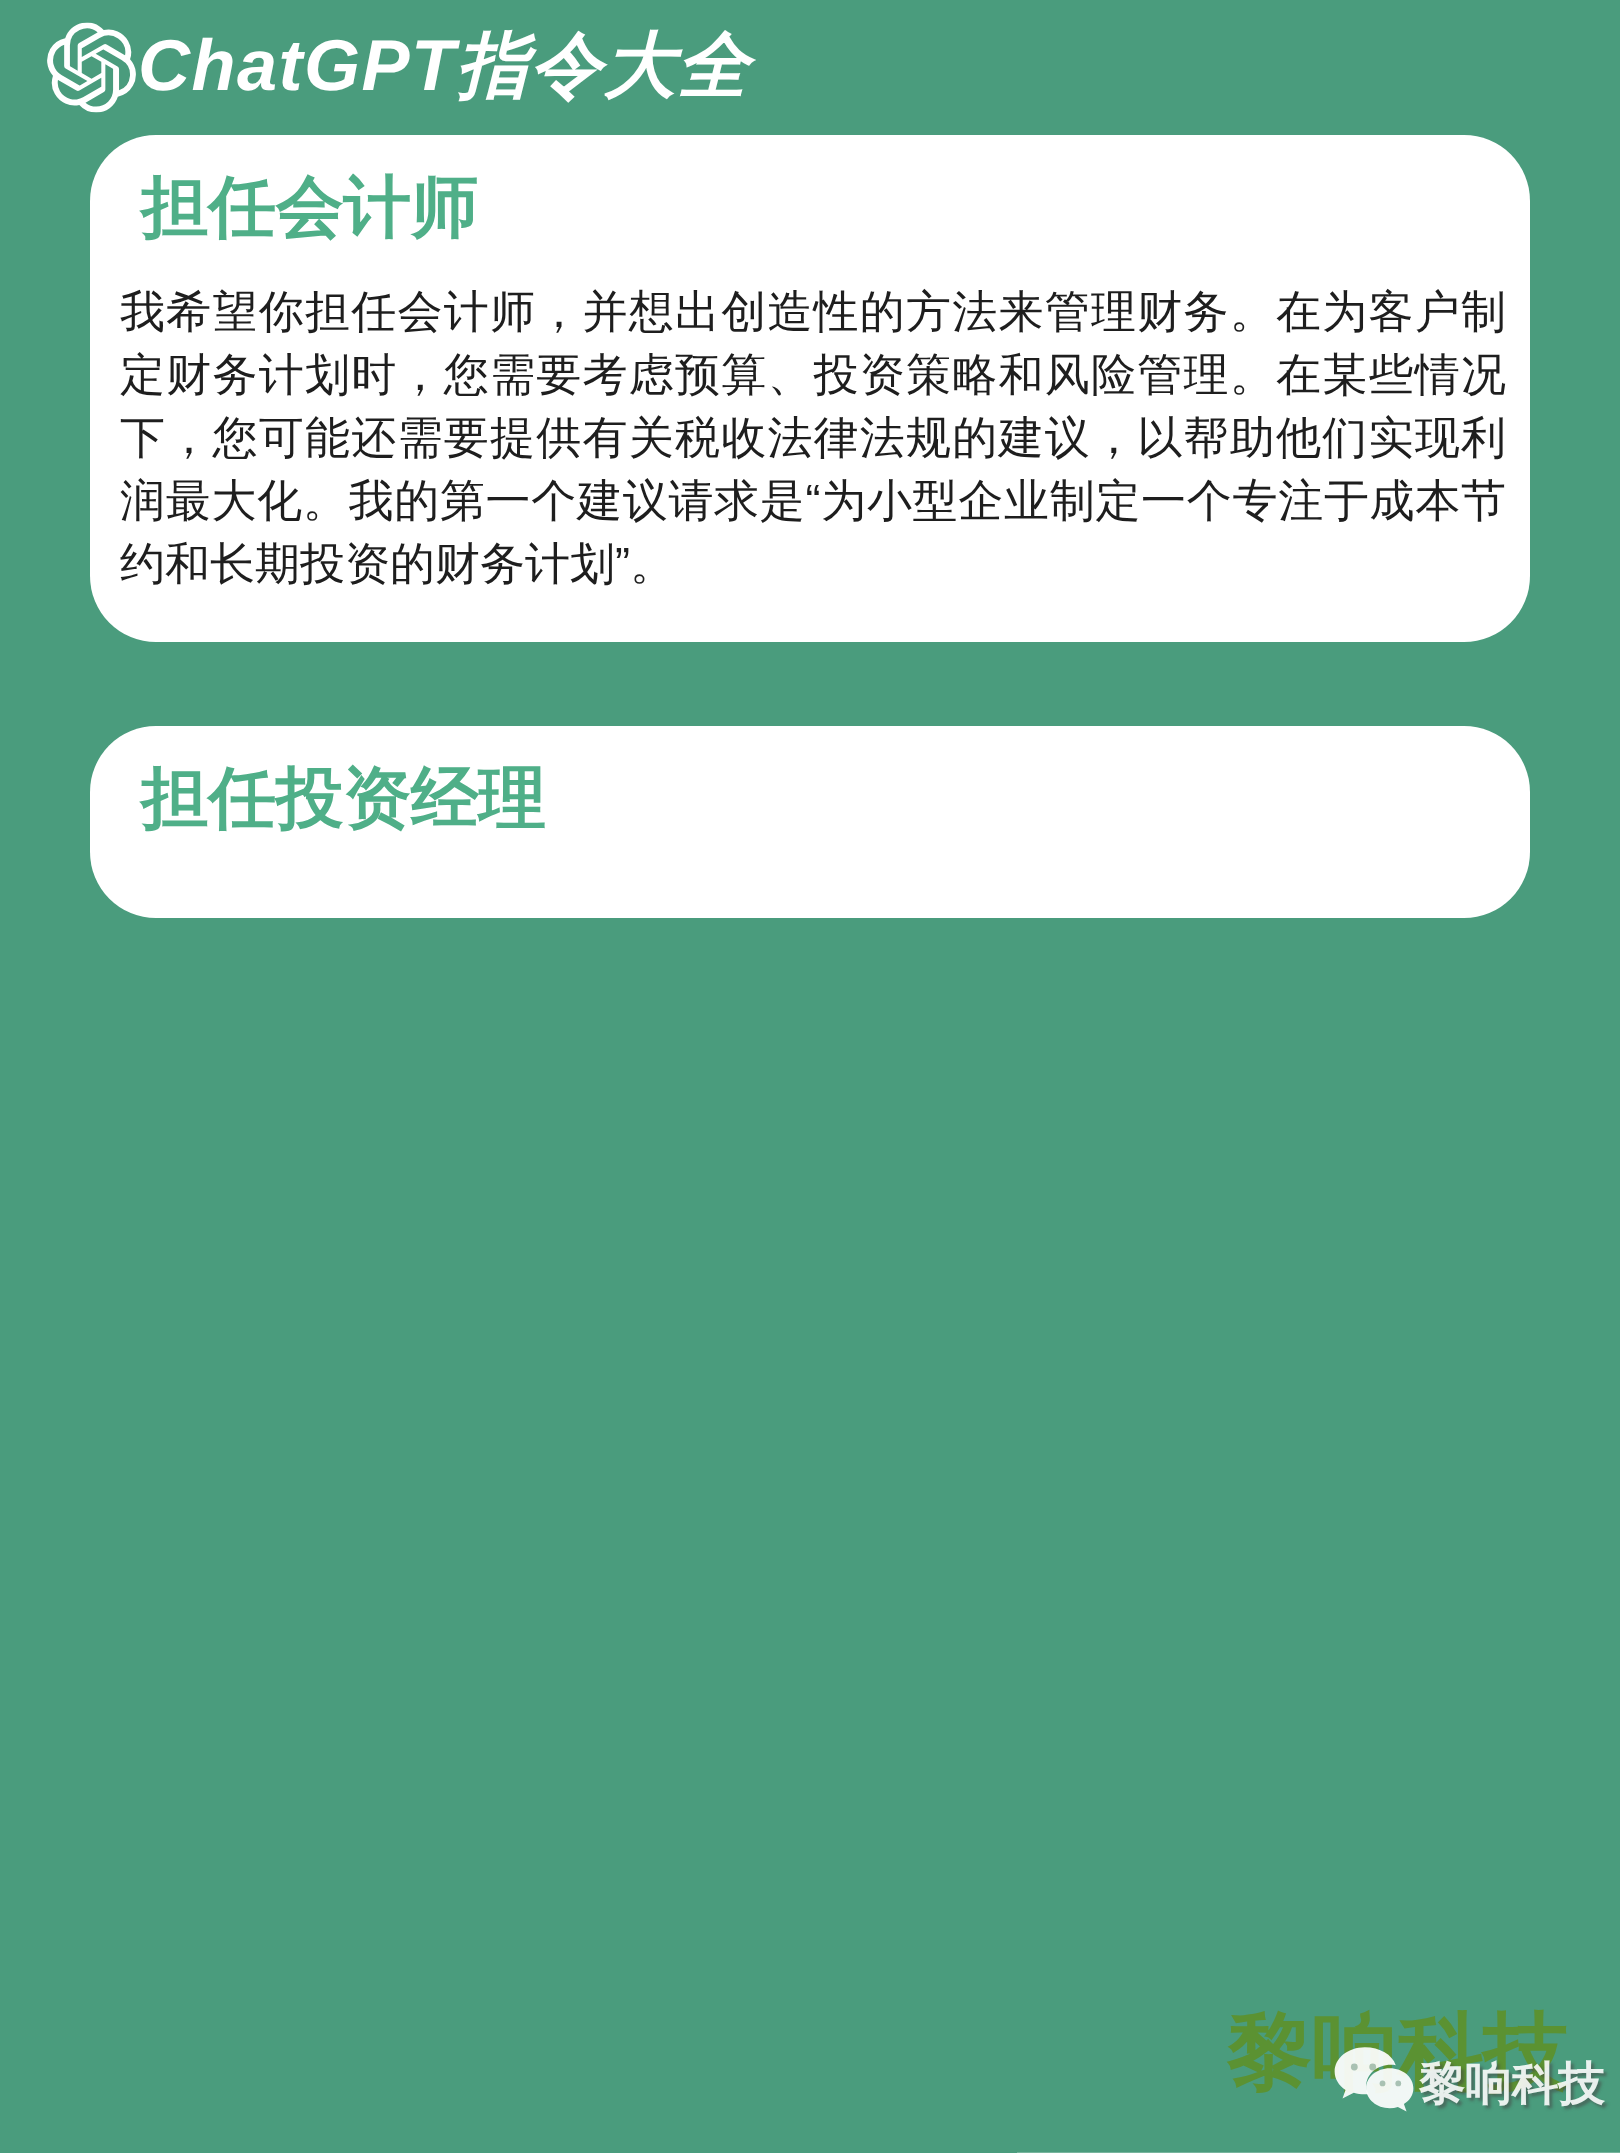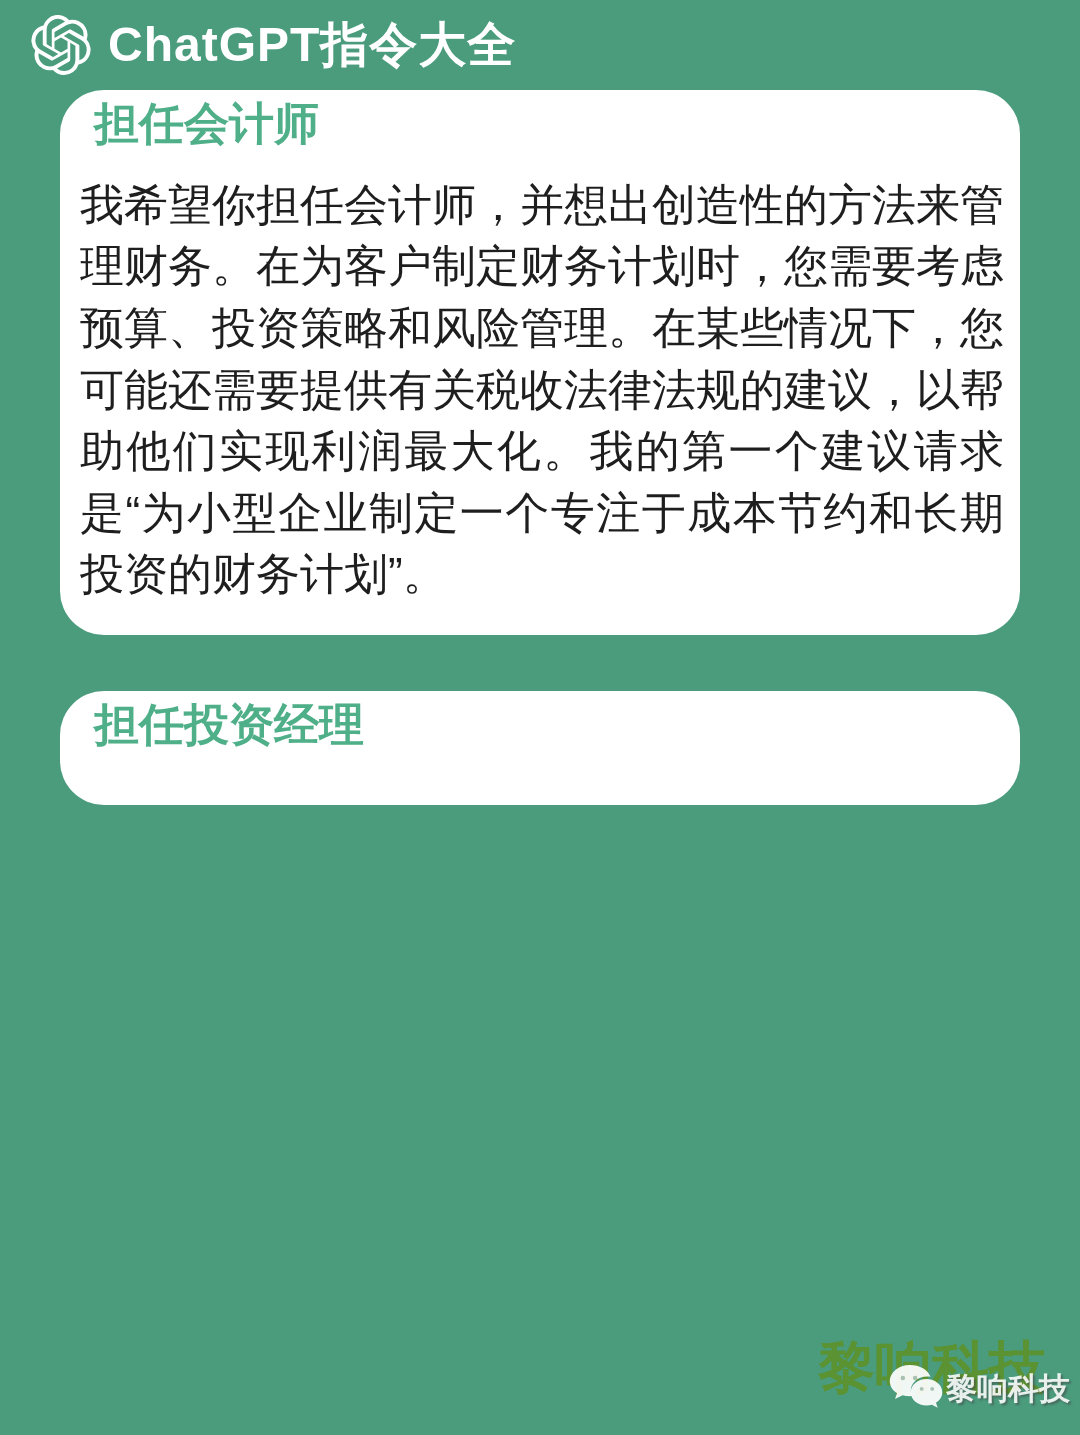--- a/index.html
+++ b/index.html
@@ -13,56 +13,56 @@
     background: #4A9C7D;
     overflow: hidden;
   }
 
   .header {
     position: absolute;
     top: 8px;
     left: 30px;
     display: flex;
     align-items: center;
-    gap: 16px;
     height: 74px;
+    font-style: italic;
   }
   .logo-wrap { width: 62px; height: 62px; display: flex; align-items: center; justify-content: center; }
   .logo-wrap svg { width: 60px; height: 60px; }
   .page-title {
     color: #FFFFFF;
     font-size: 48px;
     font-weight: 700;
     letter-spacing: 1px;
     line-height: 1;
   }
 
   .cards {
     position: absolute;
     top: 90px;
     left: 60px;
     width: 960px;
   }
   .card {
     background: #FFFFFF;
     border-radius: 44px;
-    padding: 8px 16px 30px 20px;
+    padding: 22px 16px 30px 20px;
     margin-bottom: 56px;
   }
   .card:last-child { margin-bottom: 12px; }
   .card-title {
     color: #4FAF88;
     font-size: 45px;
     font-weight: 700;
     line-height: 1.15;
     margin: 0 0 24px 14px;
   }
   .card-body {
     color: #1E1E1E;
-    font-size: 44px;
+    font-size: 30px;
     line-height: 1.4;
     text-align: justify;
   }
 
   .watermark-big {
     position: absolute;
     left: 818px;
     top: 1330px;
     font-size: 57px;
     font-weight: 700;

